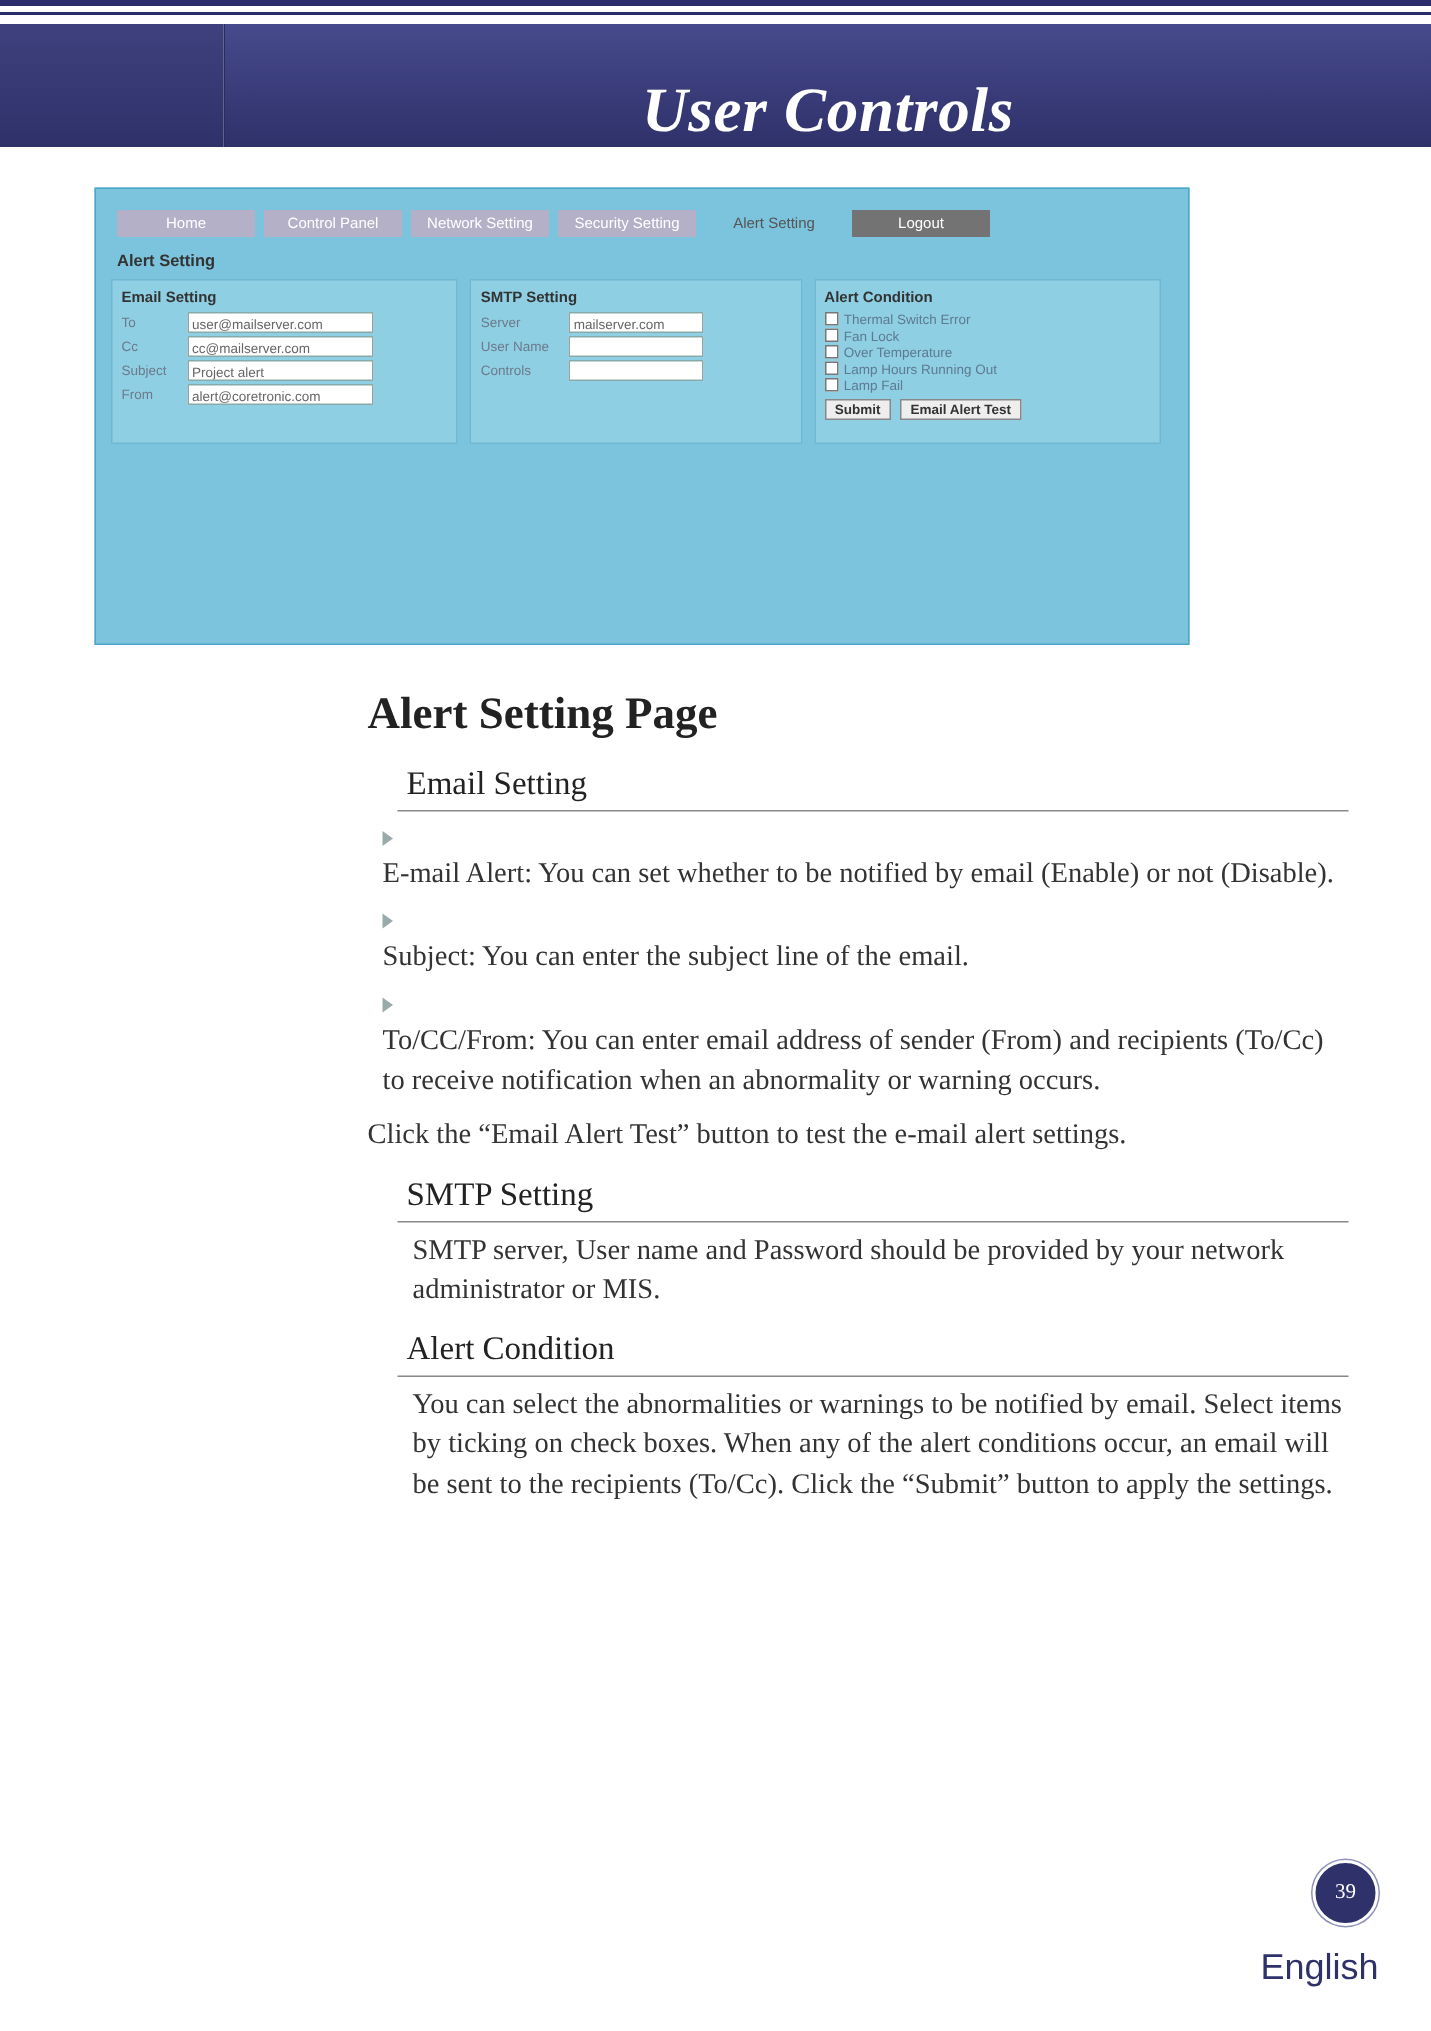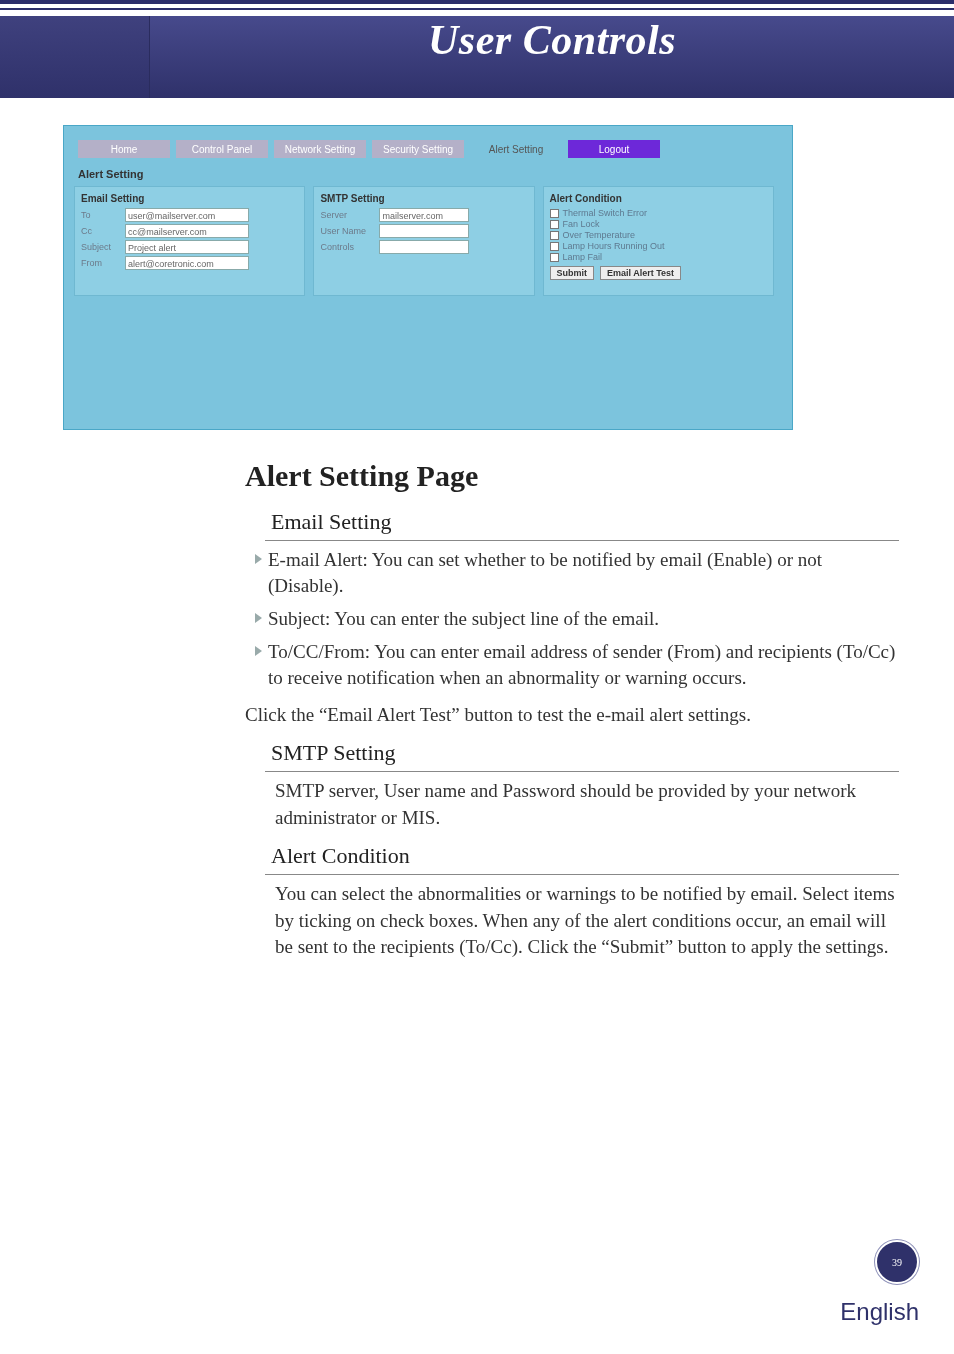--- a/index.html
+++ b/index.html
@@ -22,21 +22,21 @@
     display: flex;
   }
   .header-left {
     width: 150px; height: 100%;
     background: linear-gradient(to bottom, #3f417e, #2f316a);
     border-right: 1px solid #2a2c5e;
   }
   .header-right {
     flex: 1; height: 100%;
     background: linear-gradient(to bottom, #474a8c, #2f316a);
-    display: flex; align-items: flex-start; justify-content: center;
+    display: flex; align-items: flex-end; justify-content: center;
   }
   .header-title {
     color: #fff; font-style: italic; font-weight: bold;
     font-size: 42px;
     letter-spacing: 0.5px;
   }
   .screenshot-box {
     position: absolute; top: 125px; left: 63px; width: 730px; height: 305px;
     background: #7cc4dd;
     border: 1px solid #4aa7c7;
@@ -47,21 +47,21 @@
   }
   .tabs {
     display: flex; gap: 6px; margin-top: 4px; margin-left: 4px;
   }
   .tab {
     width: 92px; height: 18px;
     background: #b4b0c8;
     display: flex; align-items: center; justify-content: center;
     font-size: 10px; color: #fff;
   }
-  .tab.right { background: #6d28d9; }
+  .tab.right { background: #737373; }
   .tab.active { background: #7cc4dd; color: #555; }
   .section-title {
     font-weight: bold; color: #333; font-size: 11px;
     margin: 10px 0 6px 4px;
   }
   .panels { display: flex; gap: 8px; margin-top: 4px; }
   .panel {
     background: #8ecfe4;
     border: 1px solid #6fb8d1;
     padding: 6px 6px 10px 6px;
@@ -70,21 +70,21 @@
   }
   .panel-h { color: #333; font-weight: bold; font-size: 10px; margin-bottom: 4px;}
   .row { display: flex; align-items: center; margin: 2px 0; gap: 4px;}
   .lbl { width: 40px; color: #6c7a8a; font-size: 9px; }
   .lbl.w2 { width: 55px; }
   .inp {
     height: 14px; width: 124px; background: #fff;
     border: 1px solid #8aa; font-size: 9px; color: #666;
     padding: 0 2px; line-height: 14px; overflow: hidden;
   }
-  .chk-row { display:flex; align-items:center; gap:4px; margin:1px 0; }
+  .chk-row { display:flex; align-items:flex-start; gap:4px; margin:1px 0; }
   .chk {
     width:9px; height:9px; background:#fff; border:1px solid #777;
     display:inline-block;
   }
   .chk-lbl { color:#5e7a90; font-size:9px; }
   .btn-sm {
     background:#eee; border:1px solid #888; font-size:9px;
     padding:1px 6px; color:#333;font-weight:bold;
   }
   .content {
@@ -95,35 +95,35 @@
   .h1 {
     font-size:30px; font-weight:bold; margin-bottom:8px; color:#222;
     font-family: "Palatino Linotype", Palatino, serif;
   }
   .h2 {
     font-size:22px; color:#222; margin:10px 0 6px 20px;
     border-bottom: 1px solid #888; padding-bottom:2px; padding-left:6px;
     font-family: "Palatino Linotype", Palatino, serif;
   }
   .bulleted { margin: 6px 0 10px 10px; }
-  .bulleted .item { display:flex; gap:6px; margin:6px 0; }
+  .bulleted .item { display:flex; gap:6px; margin:6px 0;flex-direction:column; }
   .arrow-icon {
     width:0; height:0; margin-top:7px;
     border-top:5px solid transparent;
     border-bottom:5px solid transparent;
     border-left:7px solid #9aa;
     flex-shrink:0;
   }
   .para { margin:6px 0 10px 30px; }
   .page-badge {
     position:absolute; bottom:70px; right:35px;
     width:44px; height:44px; border-radius:50%;
     background:#2f316a; color:#fff;
     display:flex; align-items:center; justify-content:center;
-    font-size:10px; border:2px solid #fff;
+    font-size:14px; border:2px solid #fff;
     box-shadow: 0 0 0 1px #8d90b8;
     text-align: center;
   }
   .lang {
     position:absolute; bottom:28px; right:35px;
     font-family: "Century Gothic", sans-serif;
     font-size:24px; color:#2f316a;
   }
 </style>
 </head>

